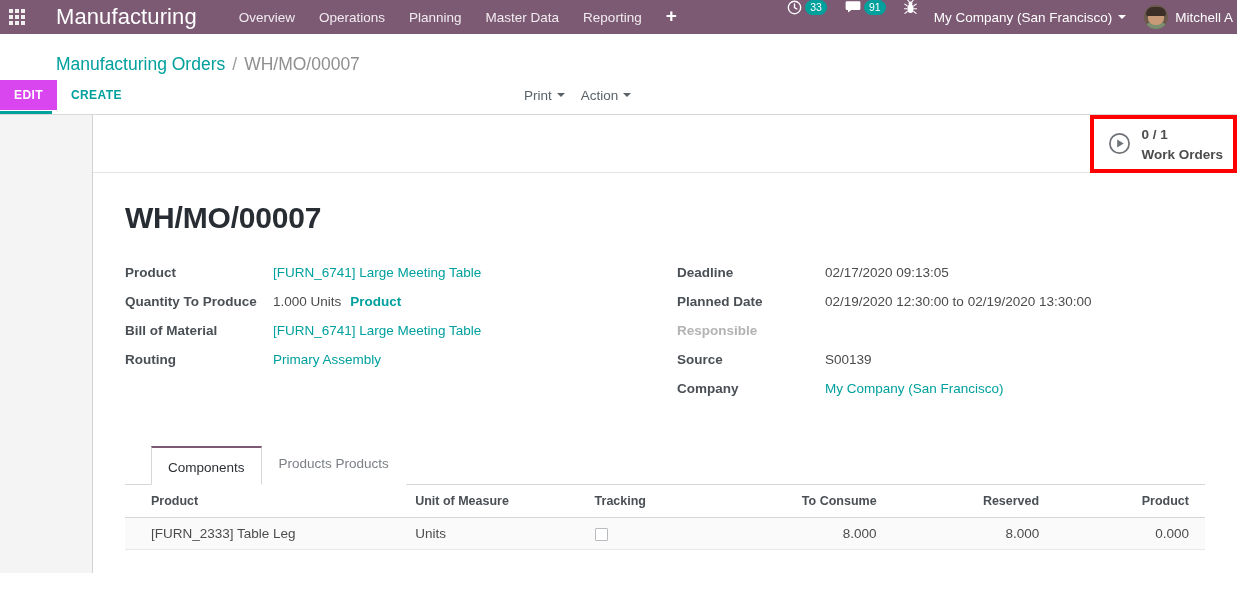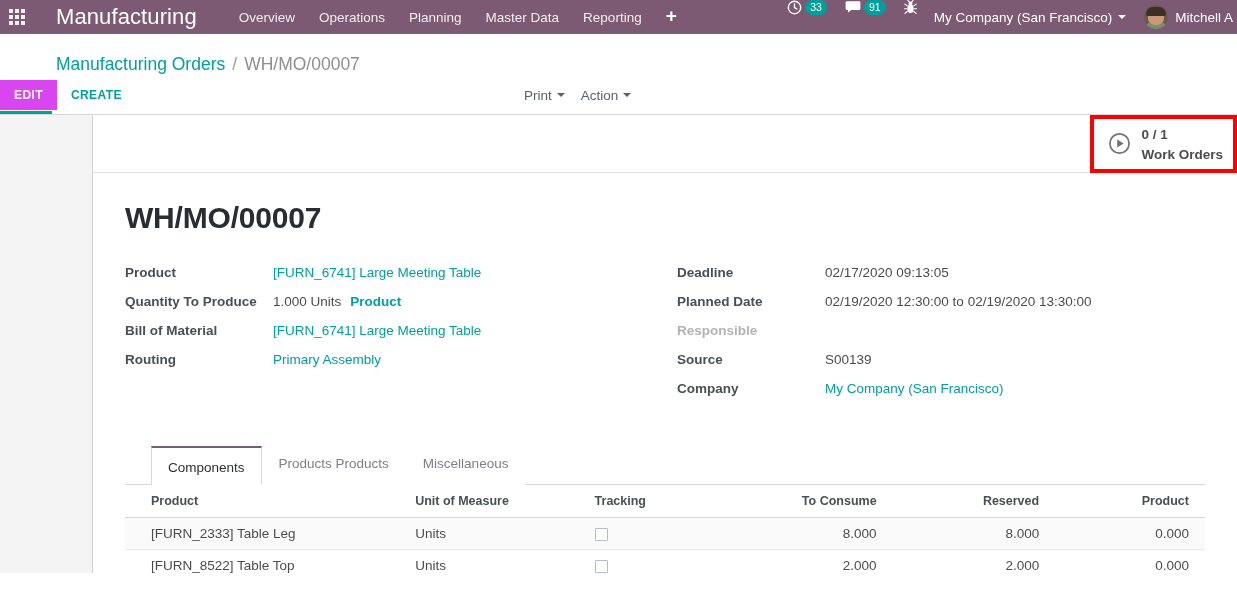--- a/index.html
+++ b/index.html
@@ -551,21 +551,20 @@
             <span class="f-link">My Company (San Francisco)</span>
           </div>
 
         </div>
       </div>
 
       <div class="notebook">
         <div class="tabs">
           <div class="tab active">Components</div>
           <div class="tab">Products Products</div>
-          <div class="tab">Miscellaneous</div>
         </div>
 
         <table class="list">
           <thead>
             <tr>
               <th class="col-prod">Product</th>
               <th class="col-uom">Unit of Measure</th>
               <th class="col-trk">Tracking</th>
               <th class="col-cons num">To Consume</th>
               <th class="col-resv num">Reserved</th>
@@ -576,28 +575,20 @@
 
             <tr class="odd">
               <td class="col-prod">[FURN_2333] Table Leg</td>
               <td class="col-uom">Units</td>
               <td class="col-trk"><span class="chk"></span></td>
               <td class="col-cons num">8.000</td>
               <td class="col-resv num">8.000</td>
               <td class="col-done num">0.000</td>
             </tr>
 
-            <tr class="even">
-              <td class="col-prod">[FURN_8522] Table Top</td>
-              <td class="col-uom">Units</td>
-              <td class="col-trk"><span class="chk"></span></td>
-              <td class="col-cons num">2.000</td>
-              <td class="col-resv num">2.000</td>
-              <td class="col-done num">0.000</td>
-            </tr>
 
           </tbody>
         </table>
       </div>
 
     </div>
   </div>
 </div>
 
 </body></html>

